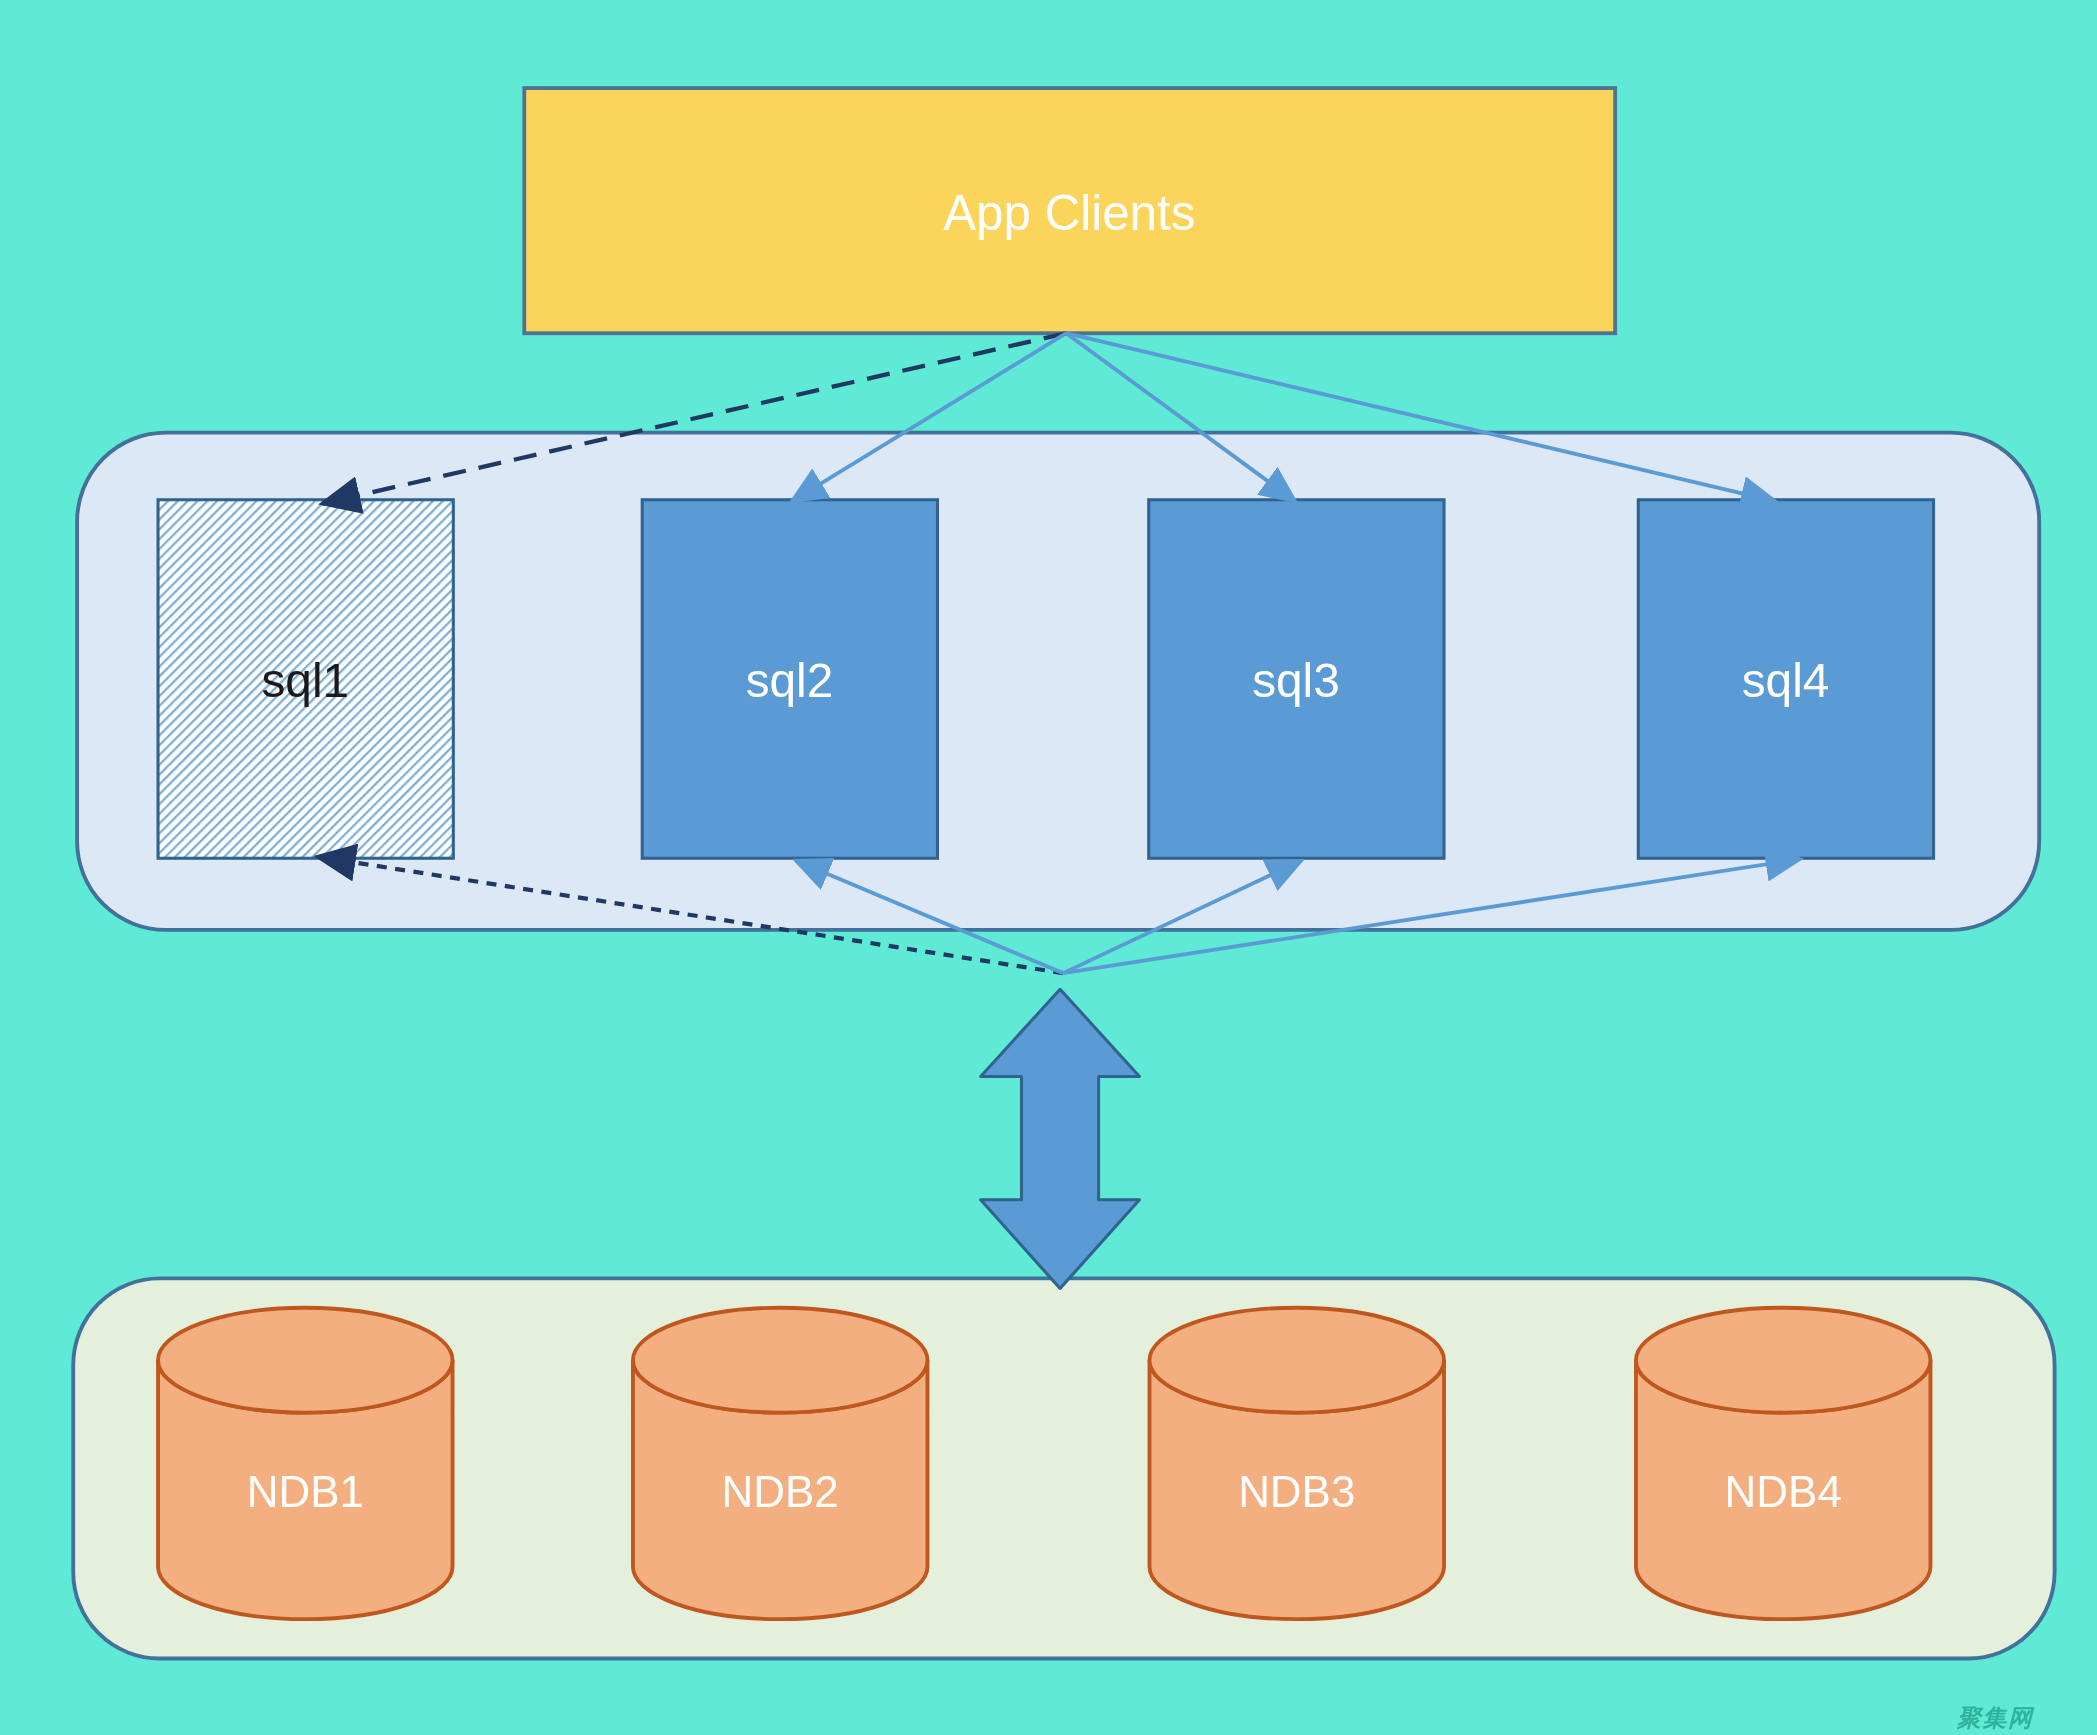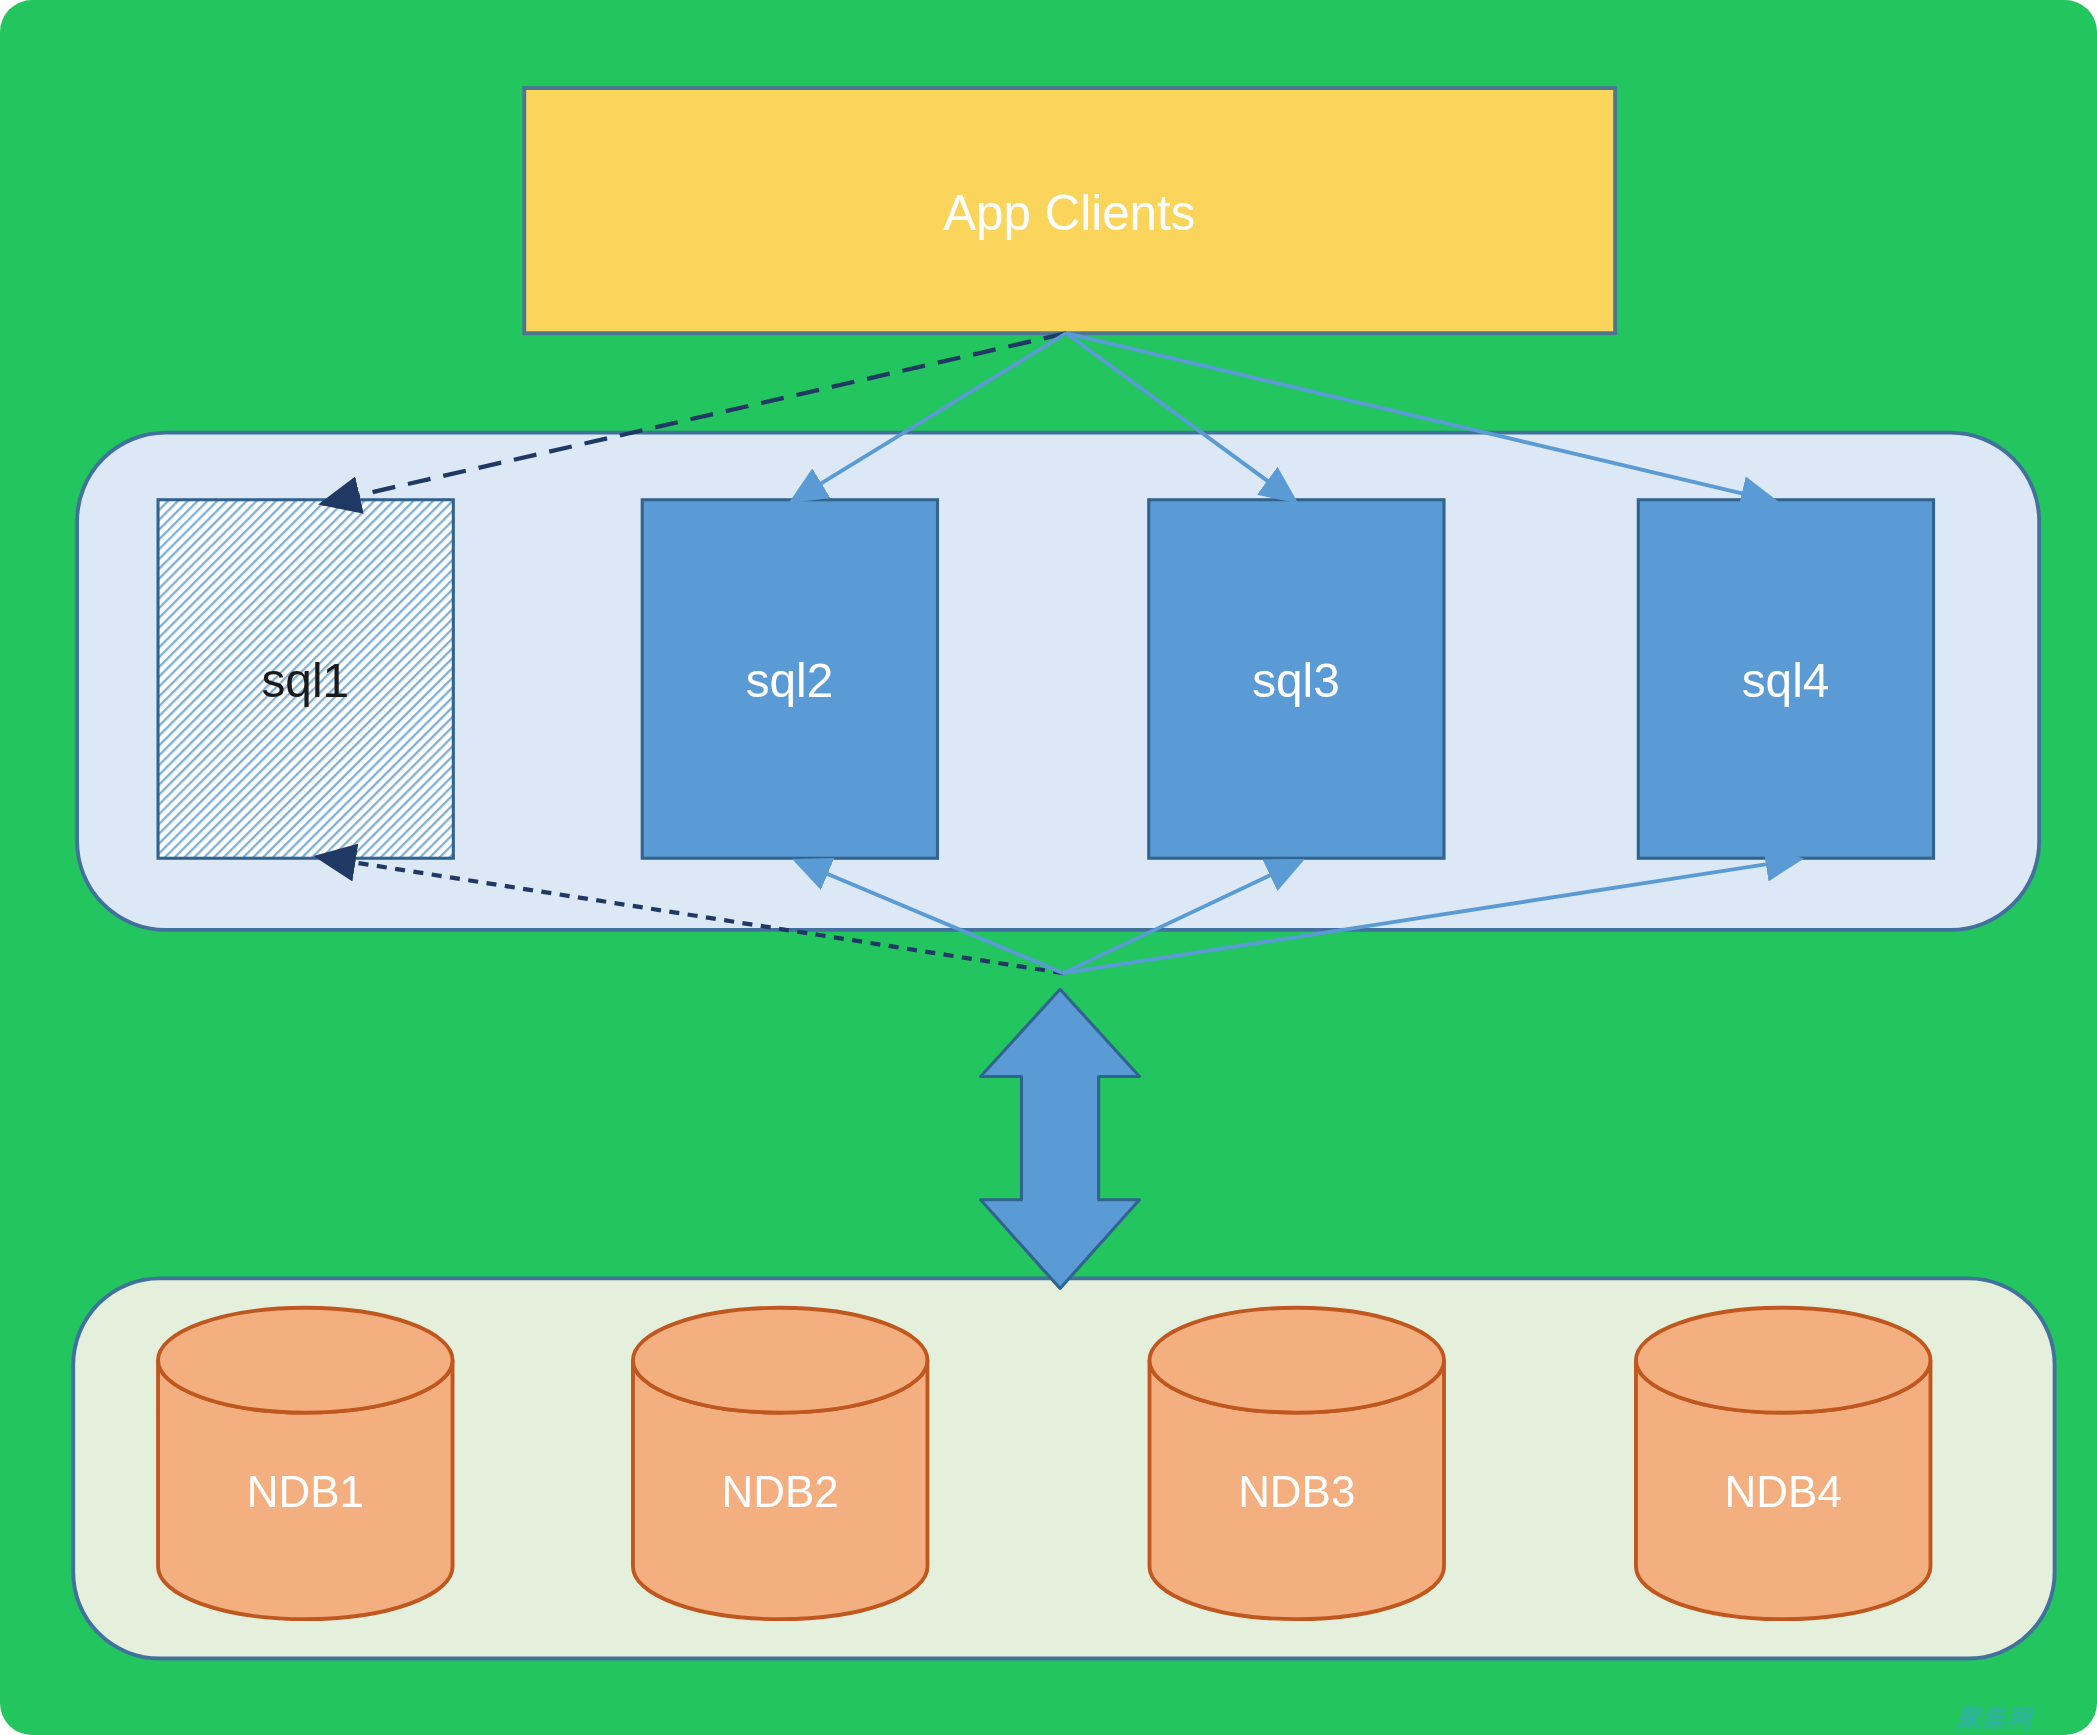--- a/index.html
+++ b/index.html
@@ -1,21 +1,20 @@
 <!DOCTYPE html>
 <html style="--yellow_fill: #FBD45C; --yellow_border: #4E7494; --tier_border: #41719C; --sql_tier_fill: #DCE8F5; --ndb_tier_fill: #E4F0DB; --sql_fill: #5B9BD5; --sql_border: #31638F; --hatch_line: #7FAFD6; --cyl_fill: #F4AF80; --cyl_border: #C0571E; --solid_arrow: #5B9BD5; --dashed_arrow: #1F3864; --label_light: #FFFFFF; --label_dark: #1A1A1A; --watermark_color: #2FB3A0;font-size:12.3px"><head>
 <meta charset="utf-8">
 <style>
   html,body{margin:0;padding:0;background:#ffffff;}
   .stage{
     position:relative;
     width:2097px;height:1735px;
-    background:#22c55e;
+    background:#5eead4;
     font-family:"Liberation Sans","DejaVu Sans",sans-serif;
-    border-radius:32px;
   }
   svg.diagram{position:absolute;left:0;top:0;width:2097px;height:1735px;display:block;}
 
   .app-box{fill:var(--yellow_fill);stroke:var(--yellow_border);stroke-width:5;}
   .tier-sql{fill:var(--sql_tier_fill);stroke:var(--tier_border);stroke-width:5;}
   .tier-ndb{fill:var(--ndb_tier_fill);stroke:var(--tier_border);stroke-width:5;}
 
   .sql-box{fill:var(--sql_fill);stroke:var(--sql_border);stroke-width:4;}
   .sql-box-hatched{fill:url(#hatch);stroke:var(--sql_border);stroke-width:4;}
 

